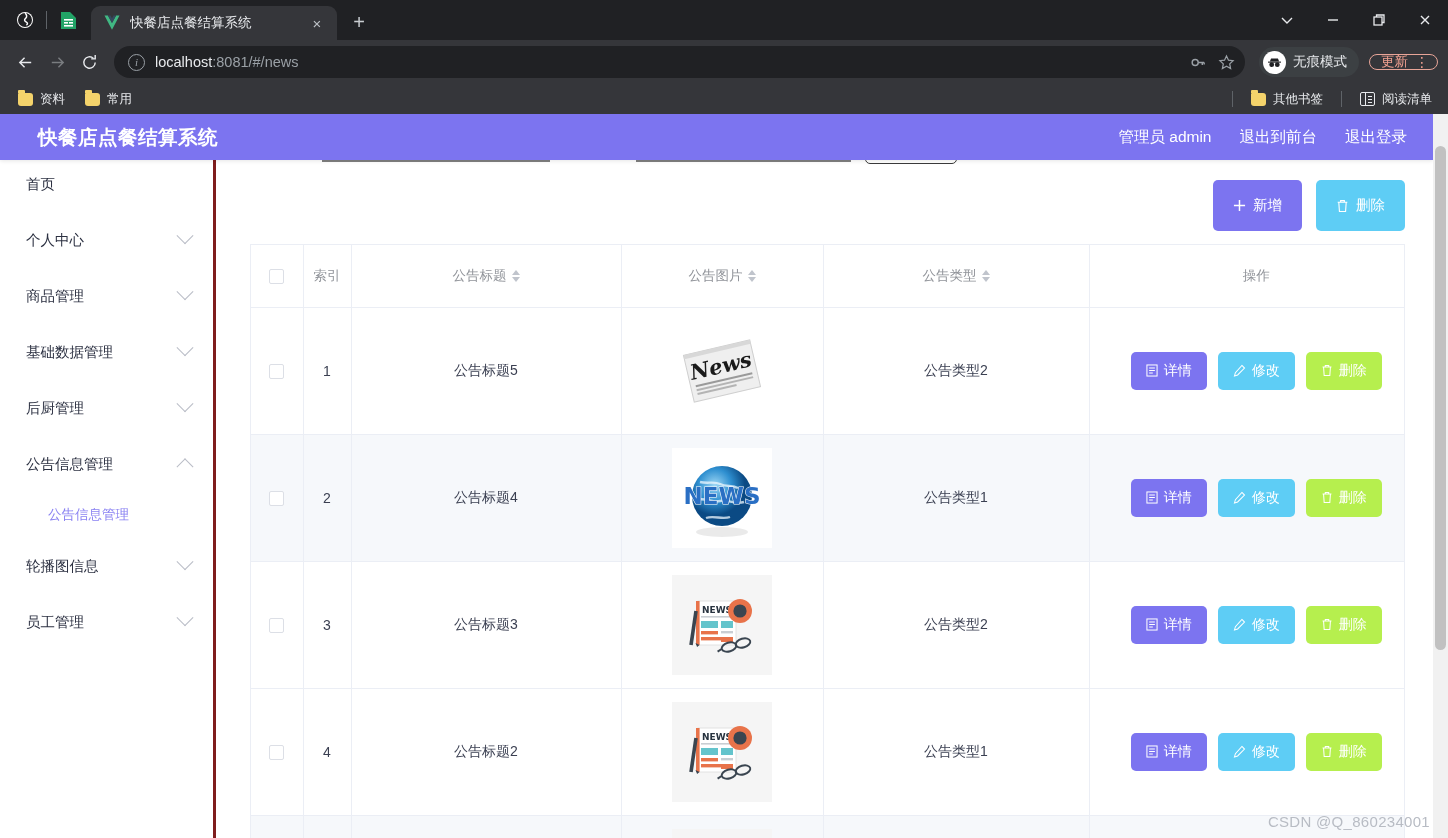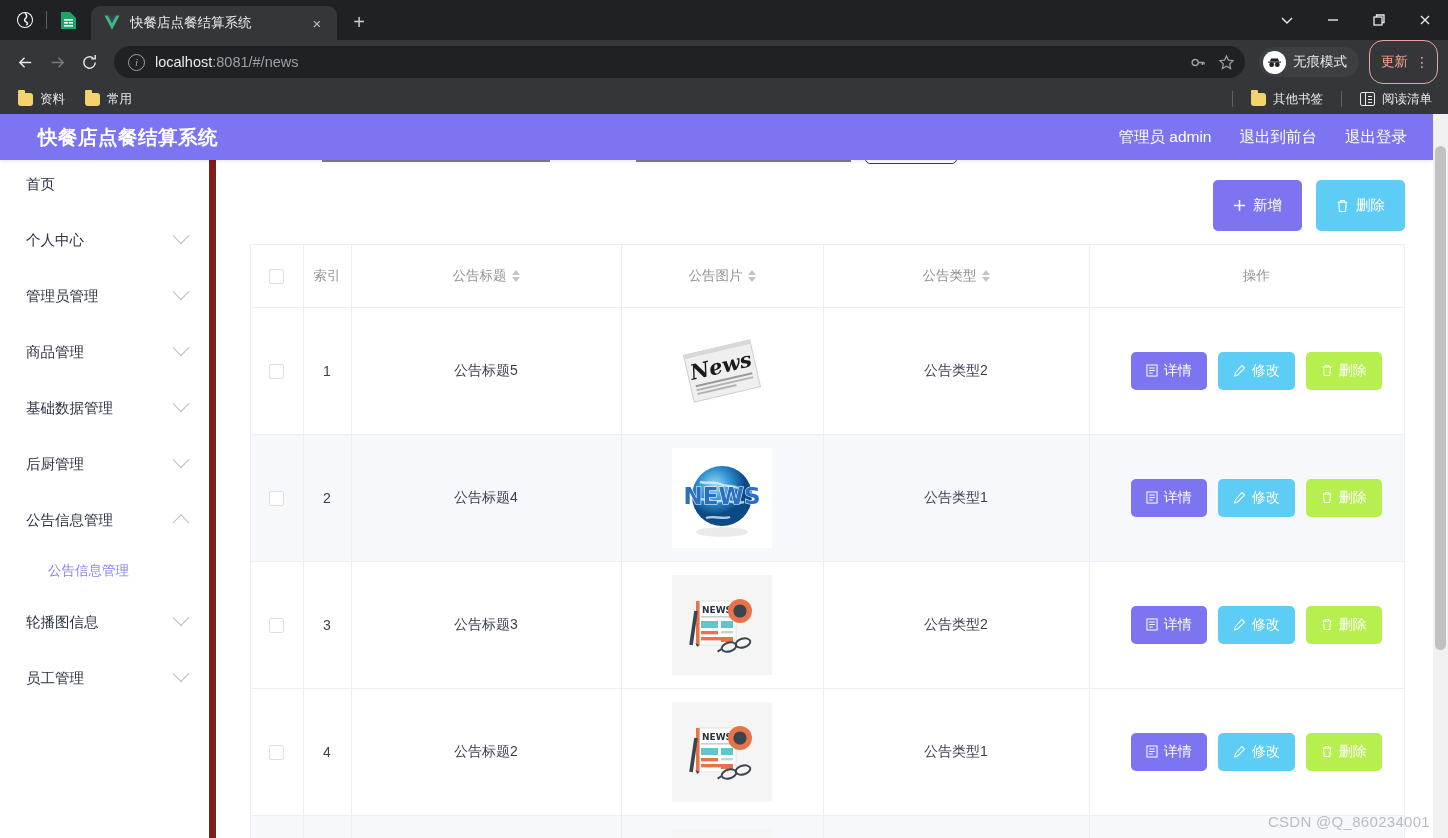--- a/index.html
+++ b/index.html
@@ -88,21 +88,21 @@
     height: 30px; background: #3c4043; border-radius: 15px; display: flex;
     align-items: center; padding: 0 12px 0 4px; gap: 7px; margin-left: 4px; flex:none;
   }
   .incognito-pill .glyph {
     width: 23px; height: 23px; border-radius: 50%; background: #fff;
     display: flex; align-items: center; justify-content: center; font-size: 13px;
     color: #202124;
   }
   .incognito-pill .lbl { color: #e8eaed; font-size: 13.5px; }
   .update-pill {
-    height: 44px; border: 1px solid #e8a598; border-radius: 14px; display: flex;
+    height: 16px; border: 1px solid #e8a598; border-radius: 14px; display: flex;
     align-items: center; padding: 0 4px 0 11px; gap: 3px; margin-left: 8px; flex:none;
   }
   .update-pill .lbl { color: #f0a090; font-size: 13.5px; }
   .kebab { color: #f0a090; font-size: 14px; letter-spacing: 0; line-height: 1; padding: 0 4px;}
 
   .bookmarkbar {
     height: 30px; background: #35363a; display: flex; align-items: center;
     padding: 0 10px; gap: 4px; position: relative;
   }
   .bm { display: flex; align-items: center; gap: 7px; padding: 3px 8px; border-radius: 4px; }
@@ -142,21 +142,21 @@
     padding: 0 26px 0 38px;
     box-shadow: 0 1px 4px rgba(0,0,0,.10);
   }
   .app-title { color: #fff; font-size: 19.5px; font-weight: bold; letter-spacing: .5px; }
   .app-nav { display: flex; align-items: center; gap: 28px; }
   .app-nav a { color: #fff; font-size: 15.5px; text-decoration: none; white-space: nowrap; }
 
   
   .sidebar {
     position: absolute; left: 0; top: 32px; width: 216px; height: 692px;
-    background: #fff; border-right: 7px solid #7f1d1d; z-index: 30;
+    background: #fff; border-right: 3px solid #7f1d1d; z-index: 30;
     padding-top: 10px;
   }
   .side-item {
     height: 56px; display: flex; align-items: center; justify-content: space-between;
     padding: 0 22px 0 26px; color: #2c3142; font-size: 14.5px;
   }
   .side-item.sub { padding-left: 48px; color: #8a82f2; font-size: 13.5px; height: 46px; }
   .chev {
     width: 12px; height: 12px; border-right: 1.6px solid #b9bcc6;
     border-bottom: 1.6px solid #b9bcc6; transform: rotate(45deg) translate(-3px,-3px);
@@ -407,24 +407,20 @@
   </div>
 
   <div class="viewport">
 
     <div class="sidebar">
       <div class="side-item">
         <span>首页</span>
       </div>
       <div class="side-item">
         <span>个人中心</span>
-        <span class="chev"></span>
-      </div>
-      <div class="side-item">
-        <span>管理员管理</span>
         <span class="chev"></span>
       </div>
       <div class="side-item">
         <span>商品管理</span>
         <span class="chev"></span>
       </div>
       <div class="side-item">
         <span>基础数据管理</span>
         <span class="chev"></span>
       </div>

